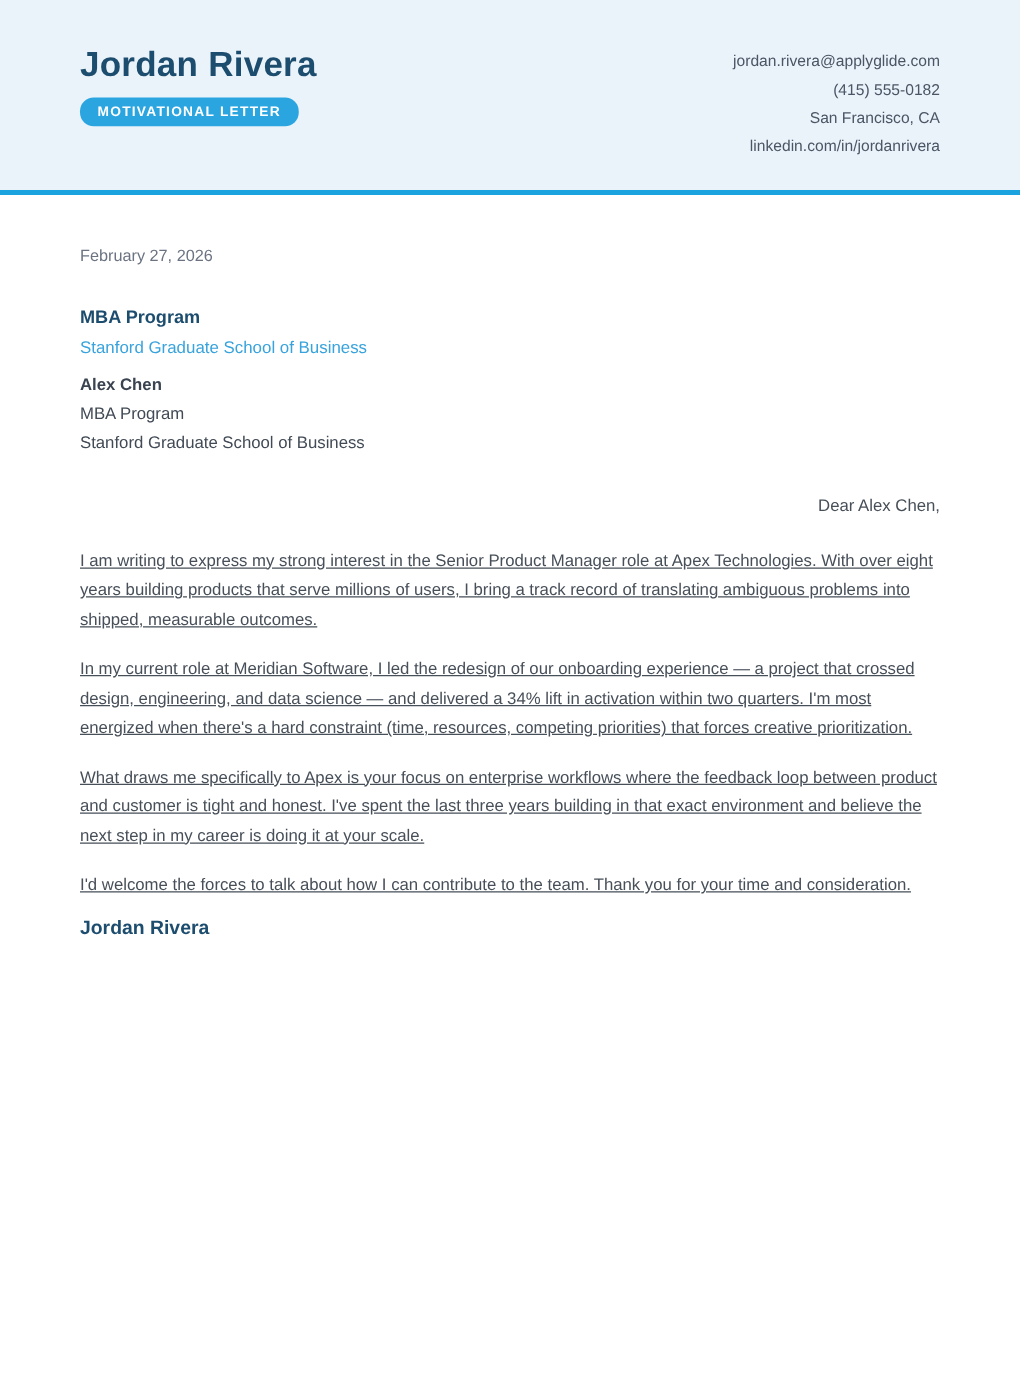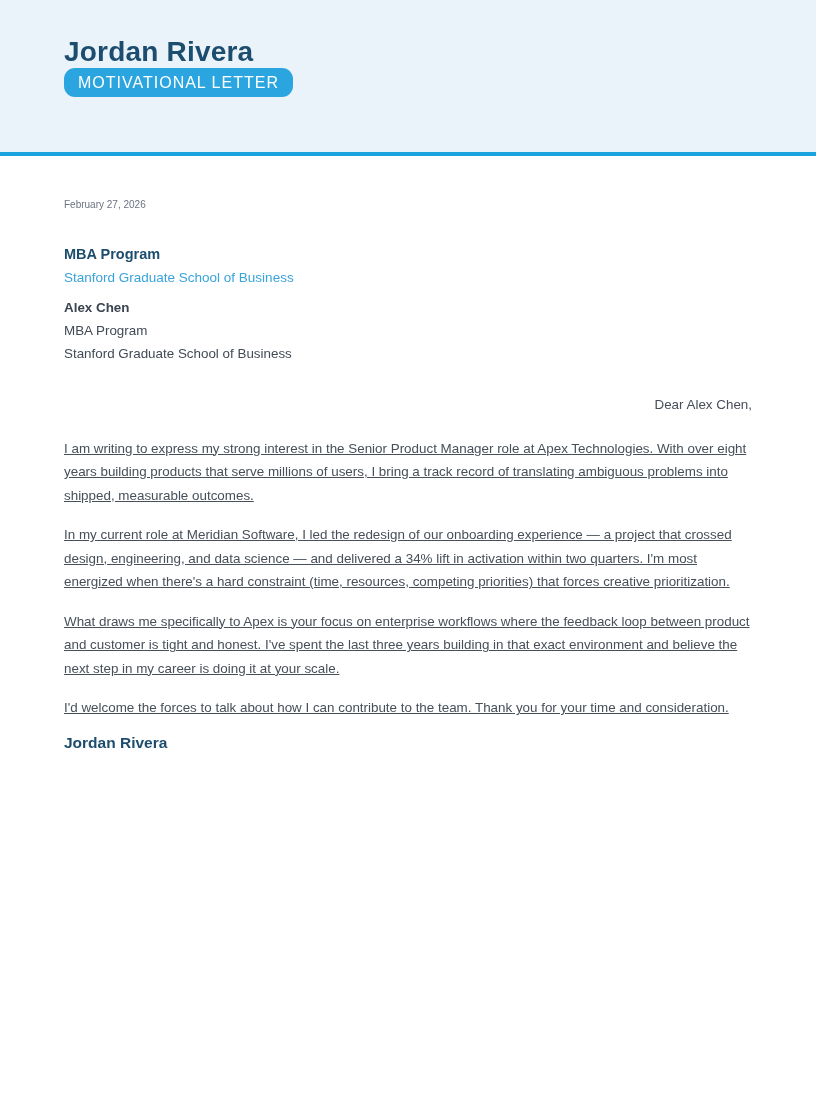--- a/index.html
+++ b/index.html
@@ -34,43 +34,43 @@
   }
   .header-name{
     font-size:28px;
     line-height:32px;
     font-weight:bold;
     color:var(--navy);
     letter-spacing:.2px;
   }
   .badge{
     display:inline-block;
-    margin-top:0;
+    margin-top:10px;
     background:var(--badge);
     color:#ffffff;
-    font-size:16px;
-    font-weight:normal;
+    font-size:11px;
+    font-weight:bold;
     letter-spacing:1px;
     padding:6px 14px 5px 14px;
     border-radius:11px;
     text-transform:uppercase;
   }
   .contact{
     text-align:right;
     font-size:12.5px;
     line-height:22.6px;
     color:var(--contact);
     padding-top:2px;
   }
 
   
   .body{padding:0 64px;}
   .date{
     margin-top:40px;
-    font-size:10px;
+    font-size:13px;
     line-height:18px;
     color:var(--muted);
   }
   .recipient-org{margin-top:30px;}
   .org-program{
     font-size:14.5px;
     line-height:20px;
     font-weight:bold;
     color:var(--navy);
   }
@@ -120,20 +120,26 @@
 
 <div class="page">
 
   <header class="header">
     <div class="header-left">
       <h1 class="header-name">Jordan Rivera</h1>
       <div>
         <span class="badge">MOTIVATIONAL LETTER</span>
       </div>
     </div>
+    <div class="contact">
+      <div>jordan.rivera@applyglide.com</div>
+      <div>(415) 555-0182</div>
+      <div>San Francisco, CA</div>
+      <div>linkedin.com/in/jordanrivera</div>
+    </div>
   </header>
 
   <main class="body">
     <p class="date">February 27, 2026</p>
 
     <div class="recipient-org">
       <div class="org-program">MBA Program</div>
       <div class="org-school">Stanford Graduate School of Business</div>
     </div>
 

